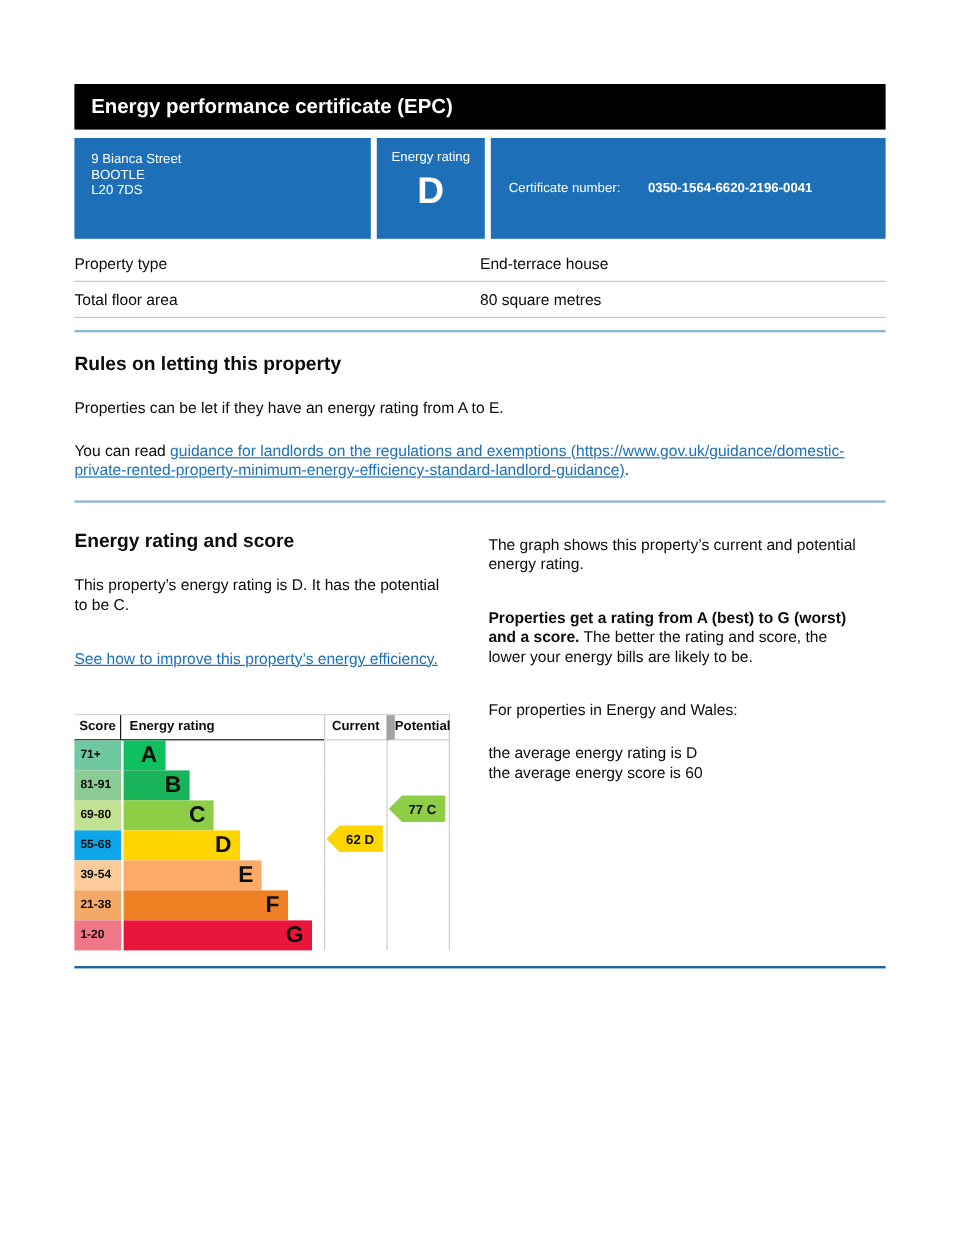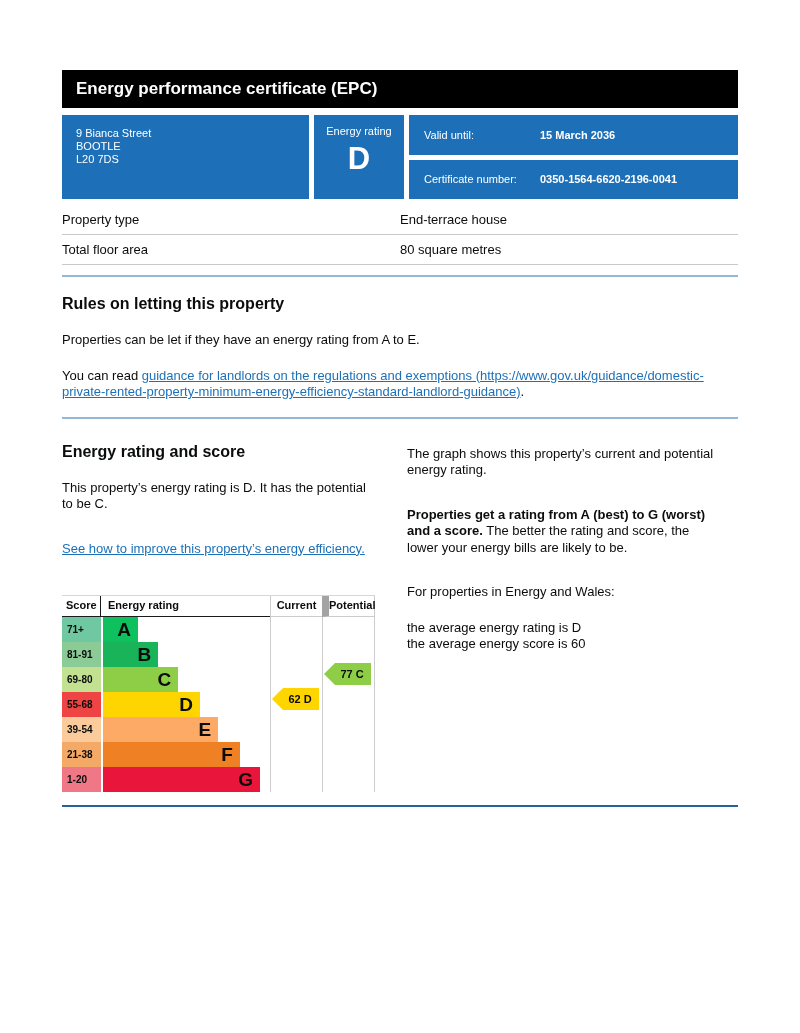--- a/index.html
+++ b/index.html
@@ -97,24 +97,20 @@
       <div>9 Bianca Street</div>
       <div>BOOTLE</div>
       <div>L20 7DS</div>
     </div>
     <div class="summary-panel rating-panel">
       <div class="rating-label">Energy rating</div>
       <div class="rating-letter">D</div>
     </div>
     <div class="validity-panel">
       <div class="validity-row">
-        <span class="v-label">Valid until:</span>
-        <span class="v-value">15 March 2036</span>
-      </div>
-      <div class="validity-row">
         <span class="v-label">Certificate number:</span>
         <span class="v-value">0350-1564-6620-2196-0041</span>
       </div>
     </div>
   </div>
 
   <div class="facts-table">
     <div class="fact-row">
       <div class="fact-label">Property type</div>
       <div class="fact-value">End-terrace house</div>
@@ -165,21 +161,21 @@
         </div>
         <div class="band-row">
           <div class="score-cell" style="background: rgb(194, 225, 145);">69-80</div>
           <div class="bar-area">
               <div class="bar" style="background: rgb(141, 206, 70); width: 45%;"><span class="letter">C</span></div>
             </div>
           <div class="cell-current"></div>
             <div class="cell-potential"></div>
         </div>
         <div class="band-row">
-          <div class="score-cell" style="background: #ef4444;">55-68</div>
+          <div class="score-cell" style="background: #0ea5e9;">55-68</div>
           <div class="bar-area">
               <div class="bar" style="background: rgb(255, 213, 0); width: 58%;"><span class="letter">D</span></div>
             </div>
           <div class="cell-current"></div>
             <div class="cell-potential"></div>
         </div>
         <div class="band-row">
           <div class="score-cell" style="background: rgb(251, 203, 155);">39-54</div>
           <div class="bar-area">
               <div class="bar" style="background: rgb(252, 170, 101); width: 69%;"><span class="letter">E</span></div>

